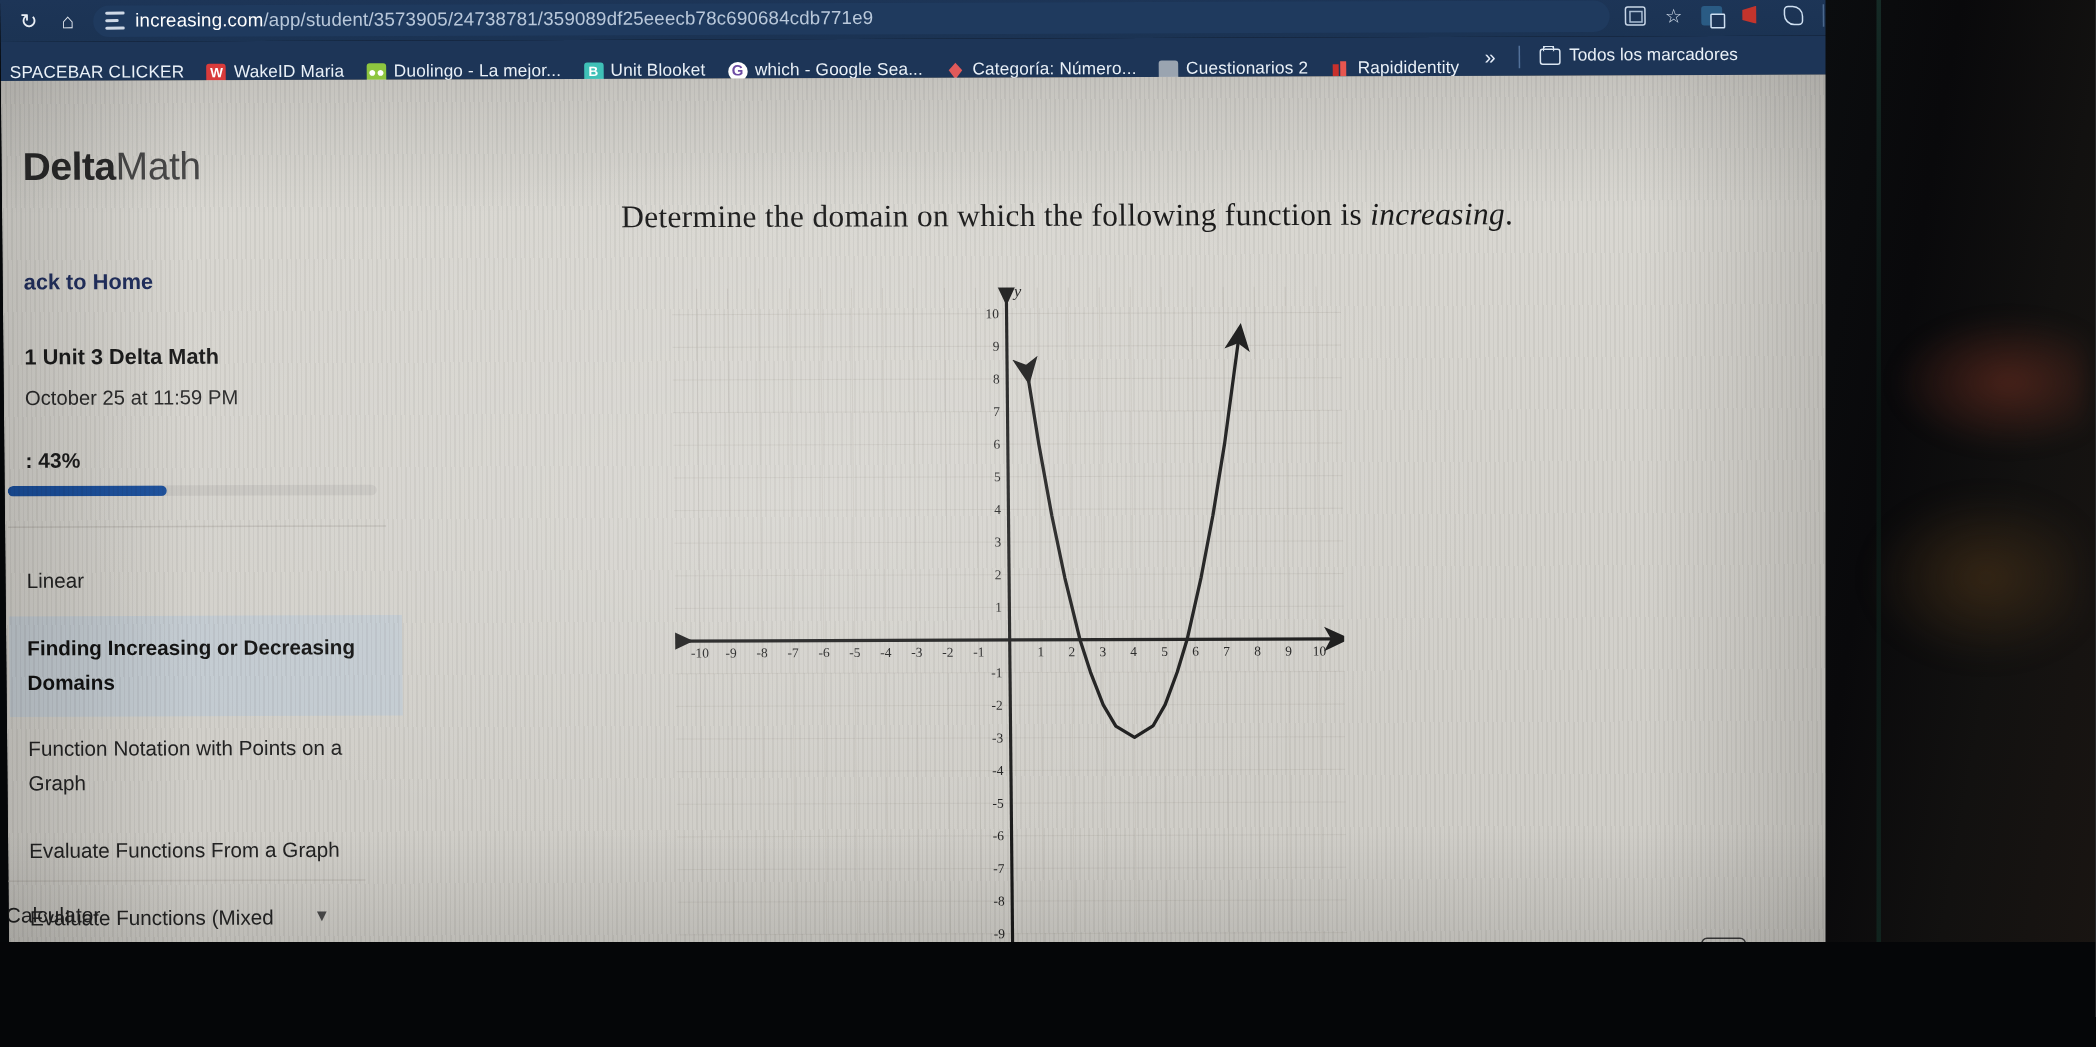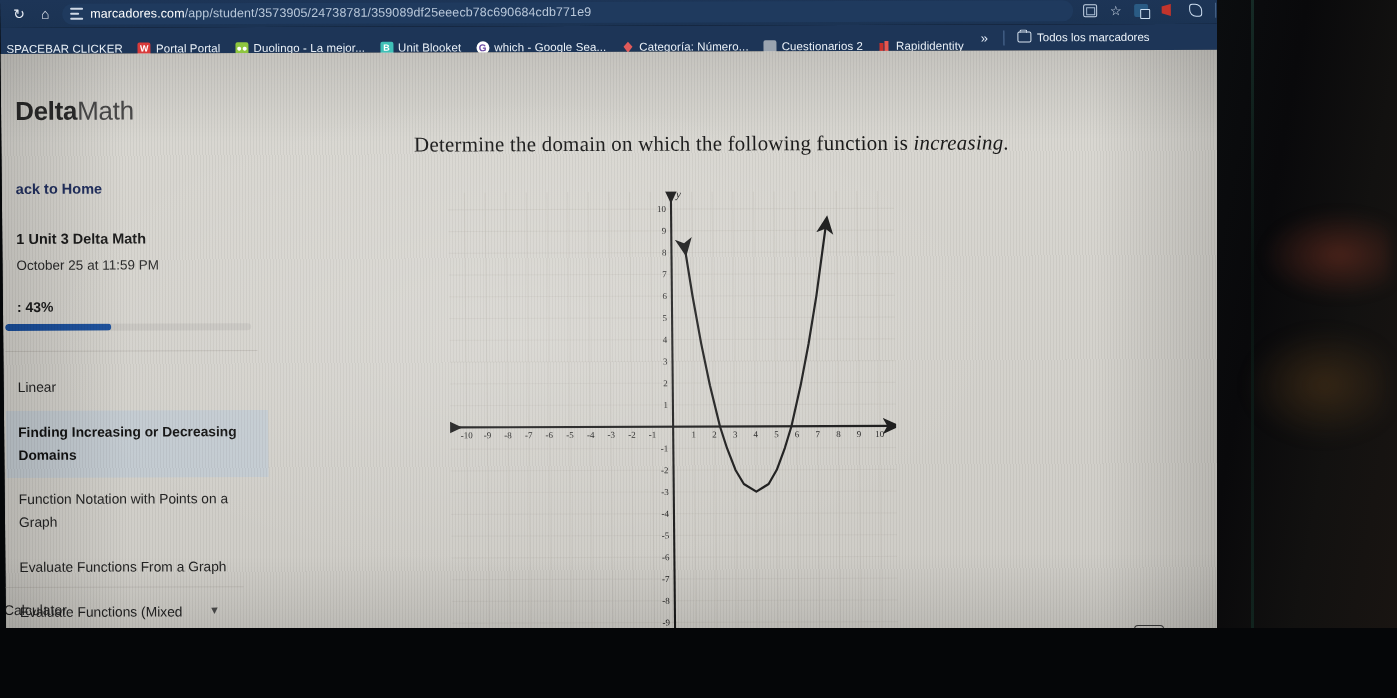--- a/index.html
+++ b/index.html
@@ -189,21 +189,21 @@
   .ic-red { background:#d93b3b; }
   .ic-green { background:#8ec63f; }
   .ic-teal { background:#3fc0b7; }
   .ic-circ { background:#ffffff; color:#6c4ba3; border-radius:50%; font-size:10px; }
   .ic-pink { background:transparent; }
   .ic-grayb { background:#9aa4b0; }
   .ic-redd { background:transparent; }
   .bm-chev { color:#e6eefa; font-size:13px; padding:0 8px; flex:0 0 auto; }
   .bm-sep { width:1px;height:15px;background:#52719a;margin:0 4px;flex:0 0 auto; }
   .bm-folder {
-    display:flex;align-items:flex-start;gap:6px;padding:2px 6px;
+    display:flex;align-items:flex-end;gap:6px;padding:2px 6px;
     font-size:11.5px;color:#eaf1f8;white-space:nowrap;flex:0 0 auto;
   }
   .folder-ico {
     width: 14px; height: 11px;
     border: 1.4px solid #dbe6f2;
     border-radius: 2px;
     position: relative;
   }
   .folder-ico:before{
     content:"";position:absolute;left:1px;top:-3.4px;width:6px;height:3px;
@@ -428,21 +428,21 @@
     <div class="chrome-top">
       <div class="nav-btn">↻</div>
       <div class="nav-btn">⌂</div>
 
       <div class="omnibox">
         <span class="omni-left-icon">
             <i></i>
             <i></i>
             <i></i>
           </span>
-        <span class="url-text"><span class="dom">marcadores.com</span><span class="pathpart">/app/student/3573905/24738781/359089df25eeecb78c690684cdb771e9</span></span>
+        <span class="url-text"><span class="dom">increasing.com</span><span class="pathpart">/app/student/3573905/24738781/359089df25eeecb78c690684cdb771e9</span></span>
       </div>
 
       <div class="top-icons">
         <span class="ti-sq"></span>
         <span class="ti">☆</span>
         <span class="ti-ext"></span>
         <span class="ti-red"></span>
         <span class="ti-pin"></span>
         <span class="divider-v"></span>
         <span class="ti-dots">
@@ -454,21 +454,21 @@
     </div>
 
     <div class="bookmarks">
 
       <div class="bm">
         <span>SPACEBAR CLICKER</span>
       </div>
 
       <div class="bm">
         <span class="bm-ico ic-red">W</span>
-        <span>Portal Portal</span>
+        <span>WakeID Maria</span>
       </div>
 
       <div class="bm">
         <span class="bm-ico ic-green">●●</span>
         <span>Duolingo - La mejor...</span>
       </div>
 
       <div class="bm">
         <span class="bm-ico ic-teal">B</span>
         <span>Unit Blooket</span>

